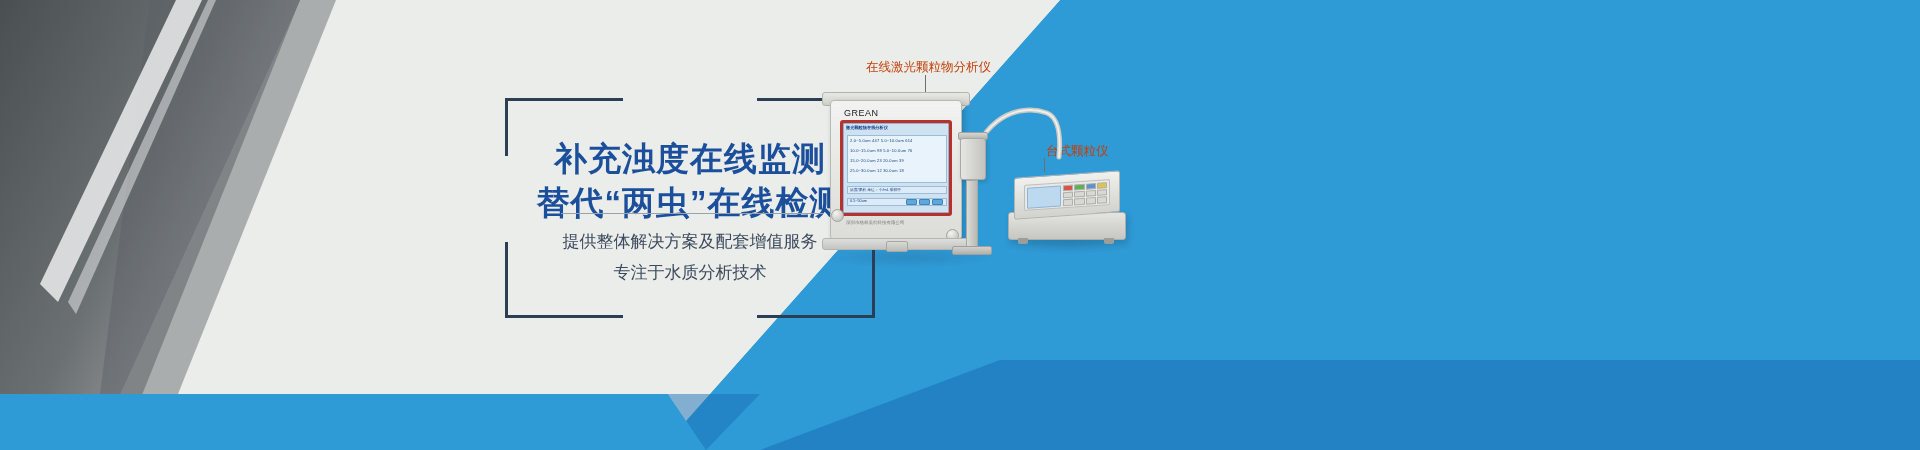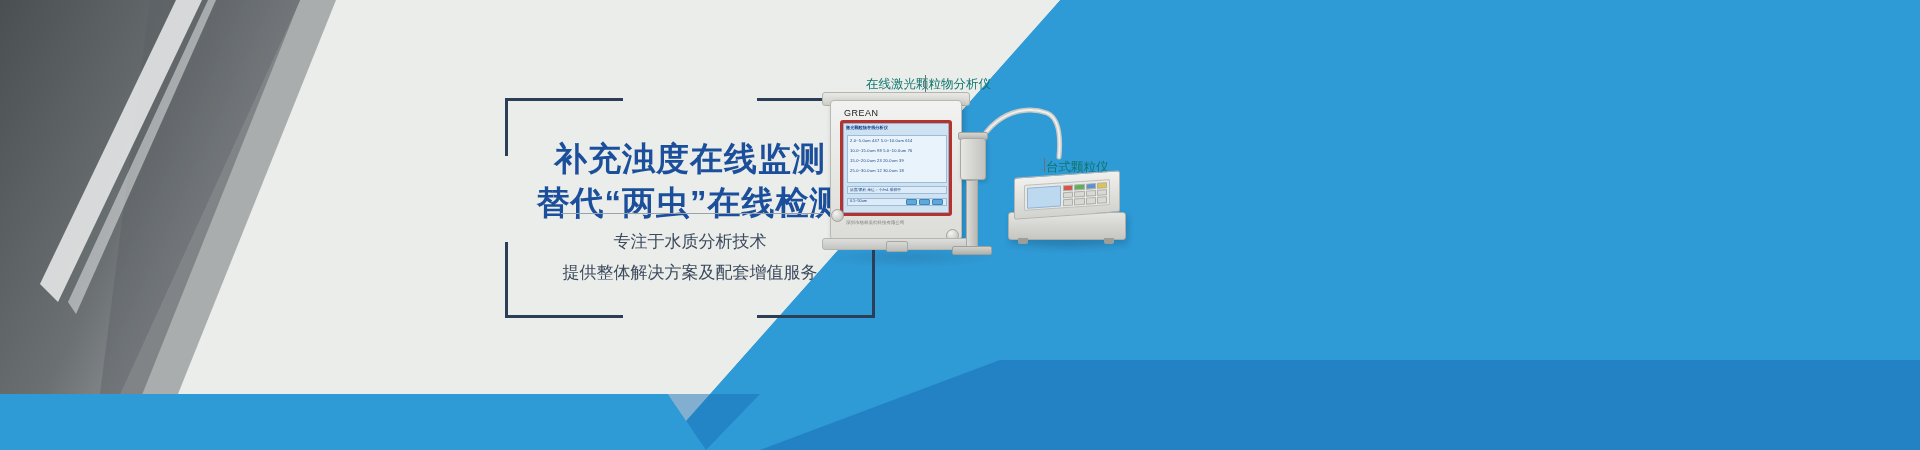--- a/index.html
+++ b/index.html
@@ -84,28 +84,27 @@
     color:#3c4a5c;
     font-size:17px;
     line-height:31px;
     white-space:nowrap;
   }
   .subtitle span { display:block; }
 
   
   .callout {
     position:absolute;
-    color:#0f766e;
+    color:#c2410c;
     font-size:12.5px;
     white-space:nowrap;
     line-height:16px;
-    margin-top:17px;
   }
   #callout-analyzer { left:866px; top:59px; }
-  #callout-benchtop { left:1046px; top:143px;font-family:Liberation Mono, monospace; }
+  #callout-benchtop { left:1046px; top:143px; }
 
   .leader { position:absolute; background:#6e6e6e; }
   #leader-analyzer { left:925px; top:75px; width:1px; height:20px; }
   #leader-benchtop { left:1044px; top:158px; width:1px; height:14px; }
 
   
   #device-analyzer {
     position:absolute;
     left:822px; top:92px;
     width:148px; height:160px;
@@ -355,22 +354,22 @@
     <span class="bracket-br"></span>
 
     <div class="headline">
       <span class="line1">补充浊度在线监测</span>
       <span class="line2">替代“两虫”在线检测</span>
     </div>
 
     <div class="divider"></div>
 
     <div class="subtitle">
+      <span>提供整体解决方案及配套增值服务</span>
       <span>专注于水质分析技术</span>
-      <span>提供整体解决方案及配套增值服务</span>
     </div>
   </div>
 
   <div class="callout" id="callout-analyzer">在线激光颗粒物分析仪</div>
   <div class="leader" id="leader-analyzer"></div>
 
   <div class="callout" id="callout-benchtop">台式颗粒仪</div>
   <div class="leader" id="leader-benchtop"></div>
 
   <svg id="tubing" viewBox="0 0 130 90">

